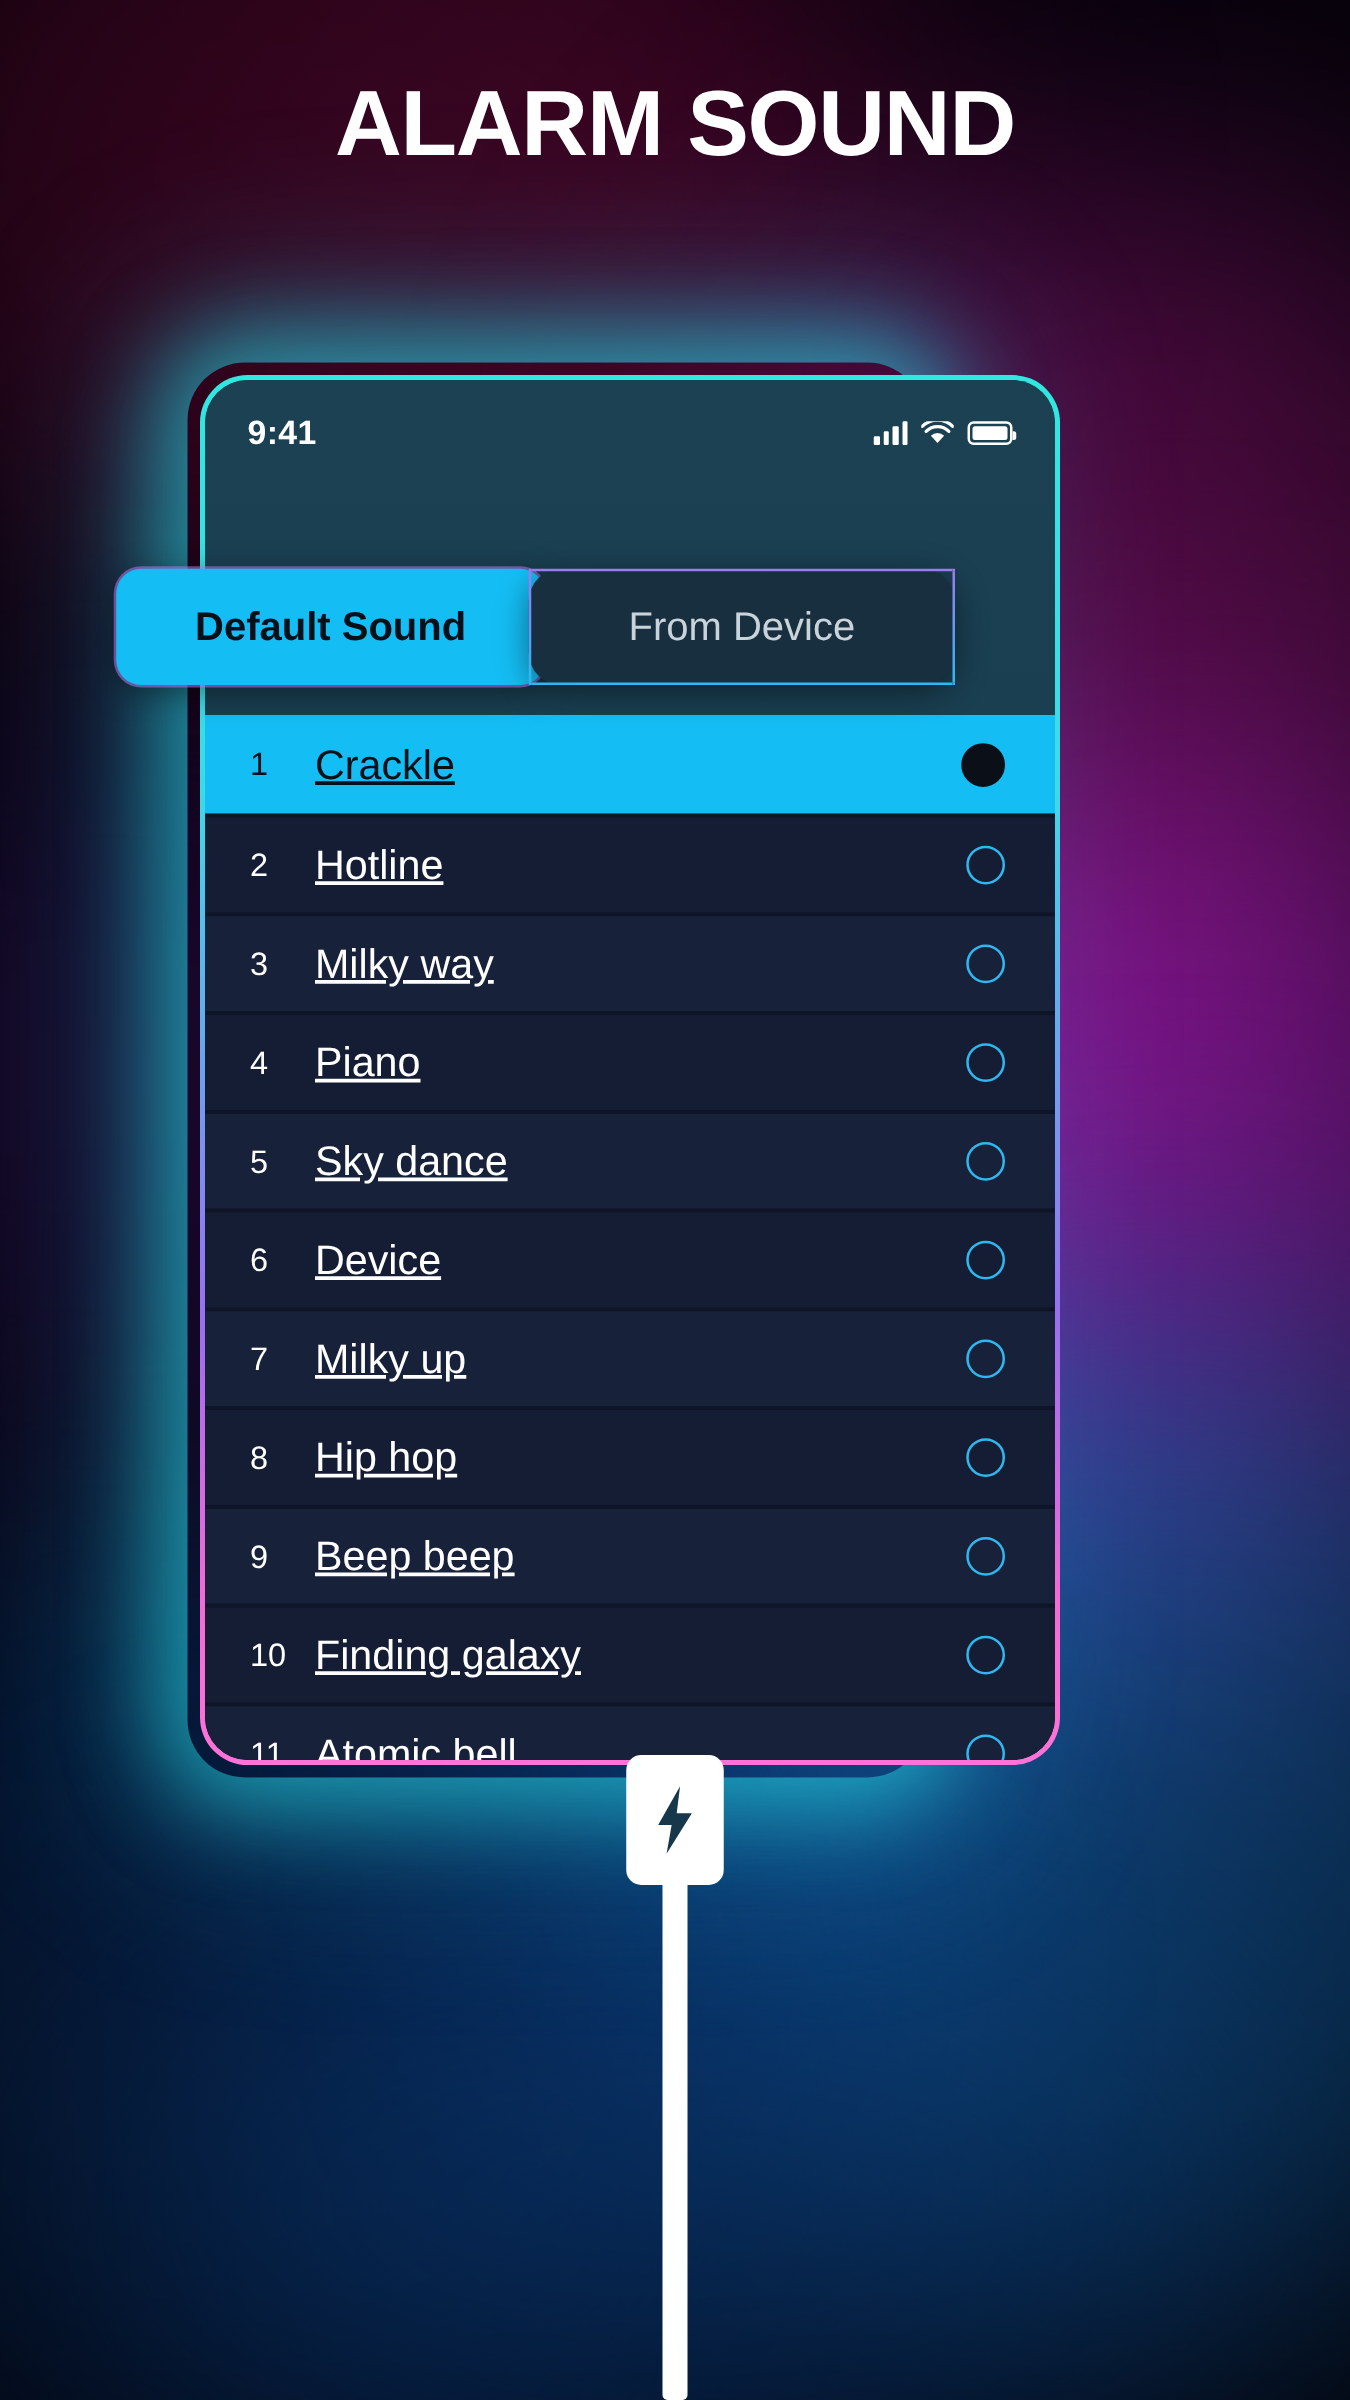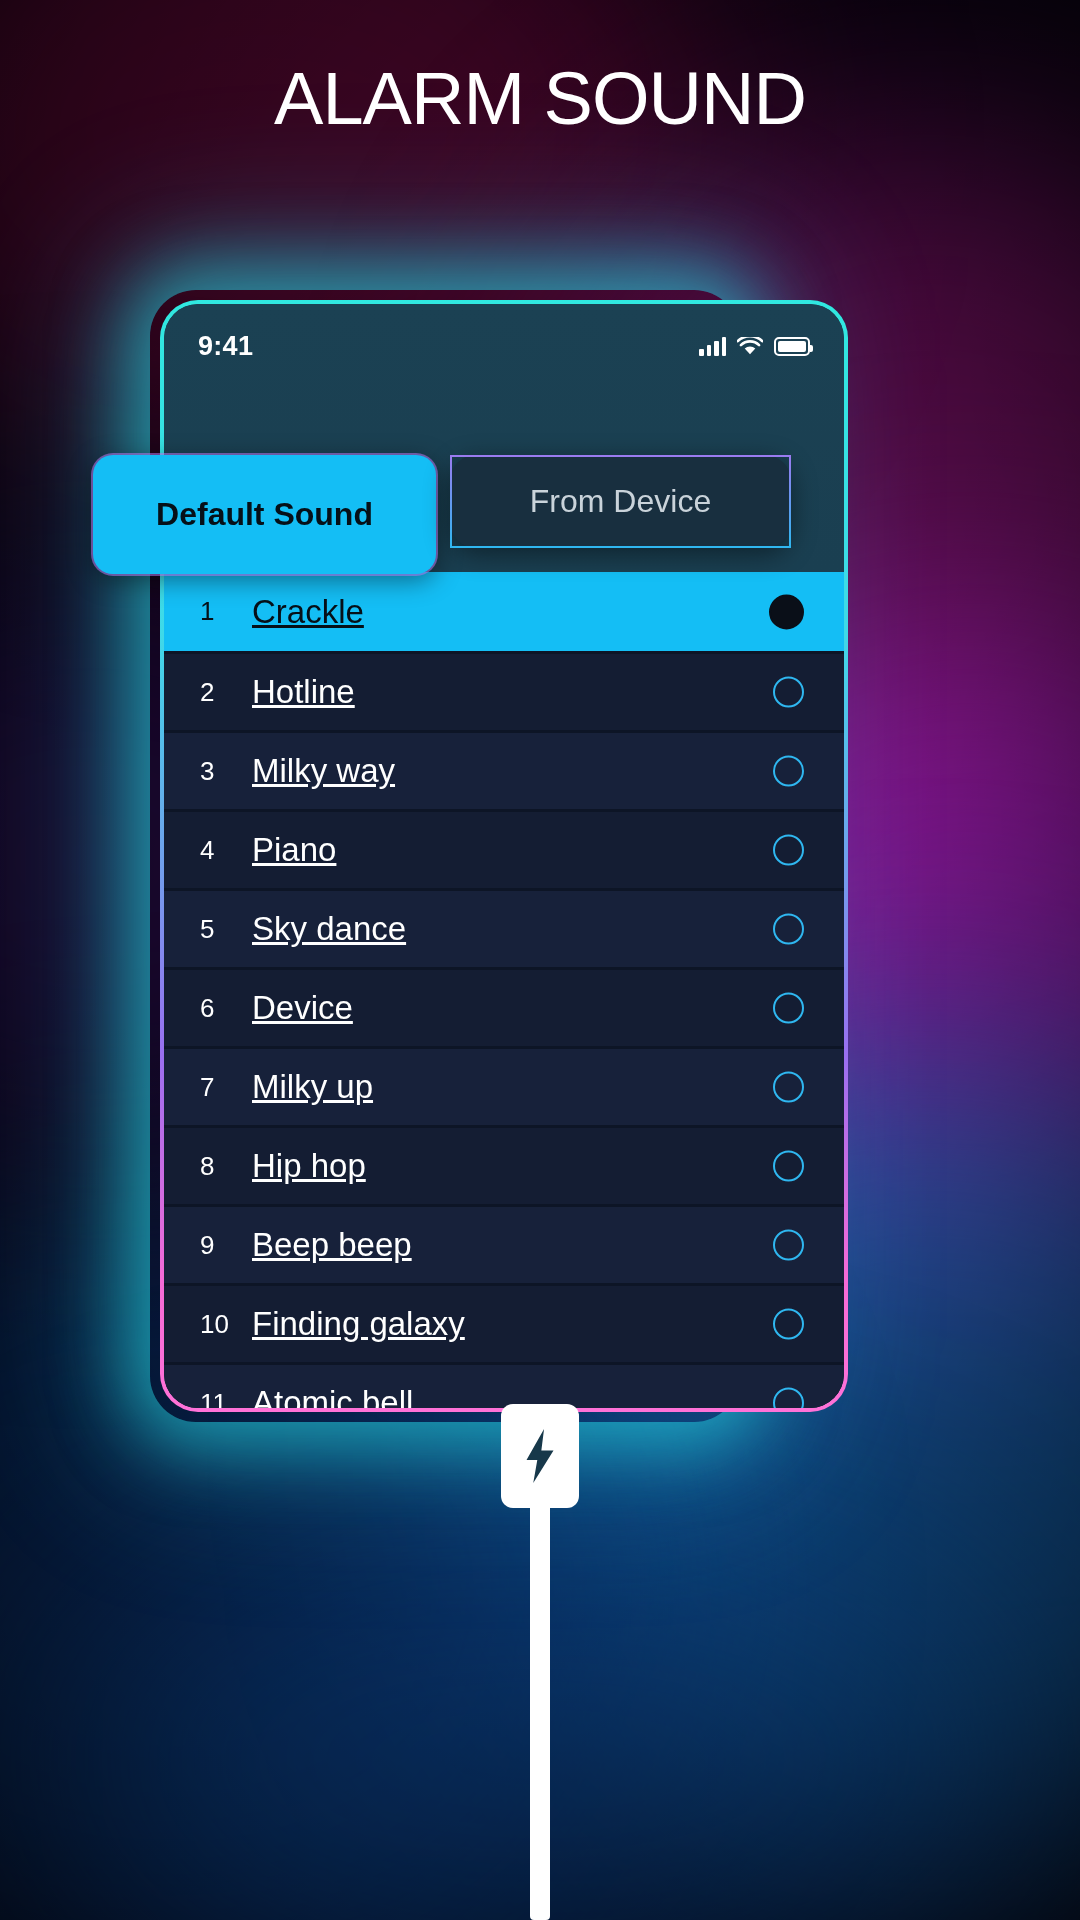--- a/index.html
+++ b/index.html
@@ -19,21 +19,21 @@
   .g4 { width:900px; height:820px; right:-300px; top:1050px; background:rgba(20,110,190,.70); }
   .g5 { width:980px; height:820px; left:-320px;  top:1180px; background:rgba(10,60,130,.55); }
   .g6 { width:700px; height:600px; left:-260px;  top:560px;  background:rgba(40,10,70,.65); }
   .g7 { width:1000px;height:520px; left:40px;    top:1500px; background:rgba(10,70,140,.55); }
   .vig { position:absolute; inset:0;
          background:radial-gradient(ellipse at 50% 45%, rgba(0,0,0,0) 30%, rgba(0,0,0,.55) 100%); }
 
   
   #headline { position:absolute; top:62px; left:0; right:0; text-align:center; z-index:5; }
   #headline .l1 {
-    font-size:74px; font-weight:normal; color:#fff; letter-spacing:-1px;
+    font-size:74px; font-weight:bold; color:#fff; letter-spacing:-1px;
     line-height:1.0; display:block;
   }
   #headline .l2 {
     font-size:66px; font-weight:normal; color:#fff; letter-spacing:-1px;
     line-height:1.18; display:block; margin-top:8px;
   }
 
   
   #phone {
     position:absolute; left:160px; top:300px; width:688px; height:1112px;
@@ -210,26 +210,26 @@
             <span class="num">11</span>
             <span class="name">Atomic bell</span>
             <span class="radio"></span>
           </div>
         </div>
     </div>
   </div>
 </div>
 
 <div id="tabs-layer" style="position:absolute;left:0;top:0;width:1080px;height:1920px;z-index:9;pointer-events:none;">
-  <div style="position:absolute;left:93px;top:455px;width:343px;height:119px;border-radius:20px;
+  <div style="position:absolute;left:93px;top:455px;width:343px;height:93px;border-radius:20px;
               background:#14bef5;display:flex;align-items:center;justify-content:center;
               box-shadow:0 0 0 2px rgba(180,120,240,.55), 0 6px 26px rgba(0,0,0,.45);pointer-events:auto;">
     <span style="color:#061018;font-size:32px;font-weight:bold;">Default Sound</span>
   </div>
-  <div style="position:absolute;left:450px;top:455px;width:341px;height:93px;border-radius:26px;
+  <div style="position:absolute;left:423px;top:455px;width:341px;height:93px;border-radius:26px;
               background:#182f3f;border:2px solid;
               border-image:linear-gradient(180deg,#9a7bf0,#2fb7f0) 1;
               display:flex;align-items:center;justify-content:center;
               box-shadow:0 6px 26px rgba(0,0,0,.45);pointer-events:auto;">
     <span style="color:#c9d3da;font-size:32px;">From Device</span>
   </div>
 </div>
 
 <div id="charger">
   <div id="plug">

